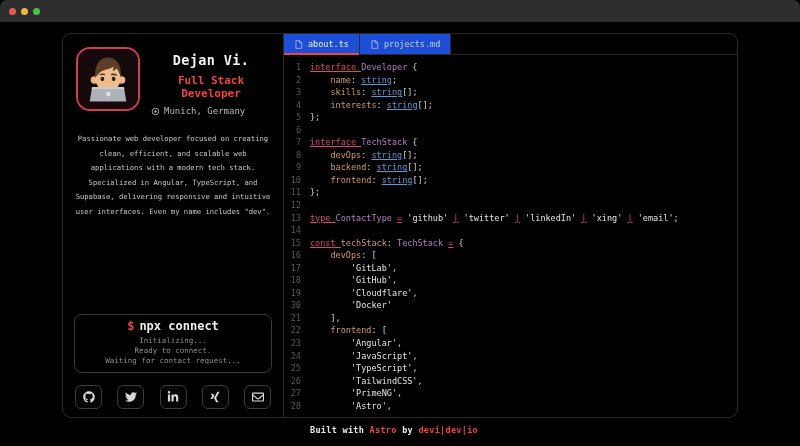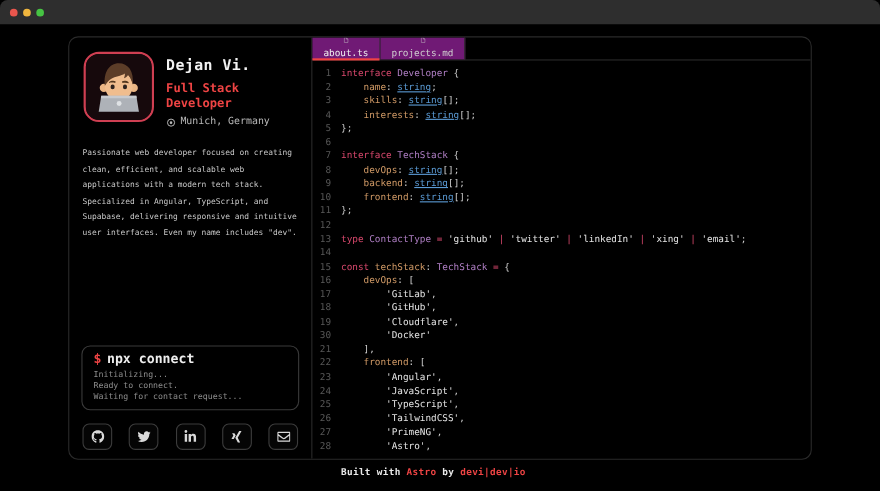--- a/index.html
+++ b/index.html
@@ -23,21 +23,21 @@
 
   
   .card {
     position:absolute; left:62px; top:33px; width:676px; height:385px;
     border:1px solid #2a2a2a; border-radius:9px; background:#000;
     display:flex; overflow:hidden;
   }
   
   .left {
     width:221px; flex-shrink:0; border-right:1px solid #2a2a2a;
-    display:flex; flex-direction:column;
+    display:flex; flex-direction:column;text-align:center;
   }
   .profile { display:flex; padding:13px 12px 0 13px; gap:11px; }
   .avatar {
     width:64px; height:64px; flex-shrink:0;
     border:2px solid #cf3f52; border-radius:14px;
     overflow:hidden; background:#16090c;
   }
   .avatar svg { display:block; }
   .pinfo { padding-top:5px; }
   .pname { font-size:13.5px; font-weight:bold; color:#f2f2f2; letter-spacing:.4px; }
@@ -62,34 +62,34 @@
     color:#d9d9d9; background:#050505; cursor:pointer;
   }
   .social-btn svg { fill:currentColor; }
 
   
   .editor { flex:1; min-width:0; display:flex; flex-direction:column; }
   .tabbar { height:21px; display:flex; border-bottom:1px solid #2a2a2a; }
   .tab {
     display:flex; align-items:center; gap:5px; padding:0 10px;
     border-right:1px solid #2a2a2a; font-size:8.5px; color:#cfcfcf;
-    position:relative; cursor:pointer; background:#701a75;flex-direction:column;
+    position:relative; cursor:pointer; background:#1d4ed8;
   }
   .tab.active { color:#f0f0f0; }
   .tab.active::after {
     content:""; position:absolute; left:0; right:0; bottom:-1px; height:2px;
     background:var(--accent,#ef4444);
   }
   .code { flex:1; padding-top:6px; overflow:hidden; }
   .code-line {
     display:flex; white-space:pre;
     font-size:8.5px; line-height:12.55px; height:12.55px;
   }
   .ln { width:26px; flex-shrink:0; text-align:right; padding-right:9px; color:#585858; }
-  .tok-kw { color:var(--keyword,#d9486d); }
+  .tok-kw { color:var(--keyword,#d9486d);text-decoration:underline; }
   .tok-ty { color:var(--type,#b07fc5); }
   .tok-pr { color:var(--property,#d19a66); }
   .tok-bt { color:var(--builtin,#5b9bd5);text-decoration:underline; }
   .tok-st { color:var(--string,#e4e4e4); }
   .tok-pu { color:var(--punct,#d0d0d0); }
 
   
   .footer {
     position:absolute; left:0; right:12px; top:425px; text-align:center;
     font-size:8.5px; font-weight:bold; color:#e9e9e9; letter-spacing:.3px;

